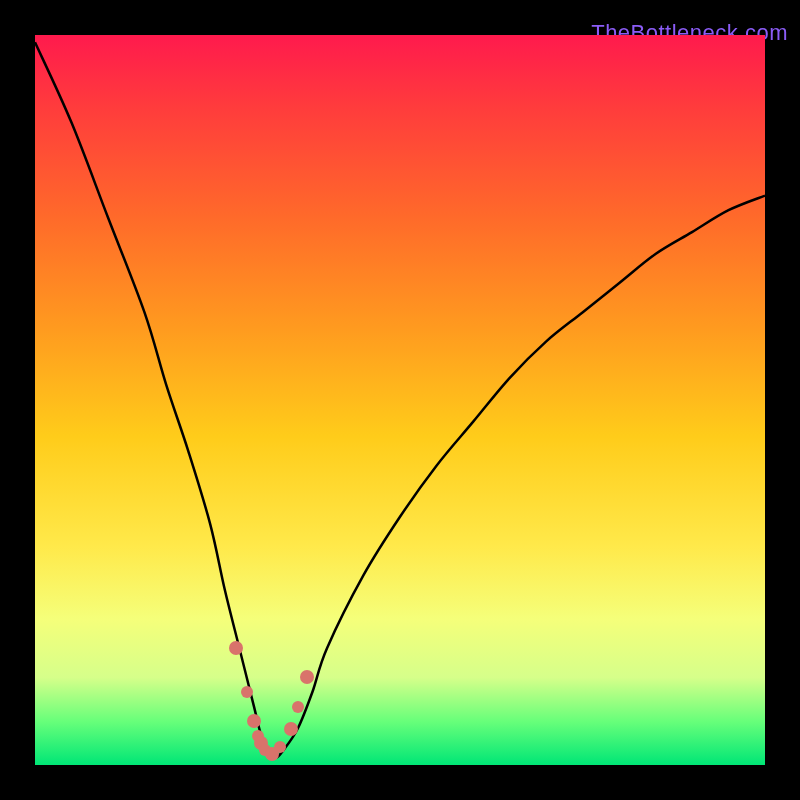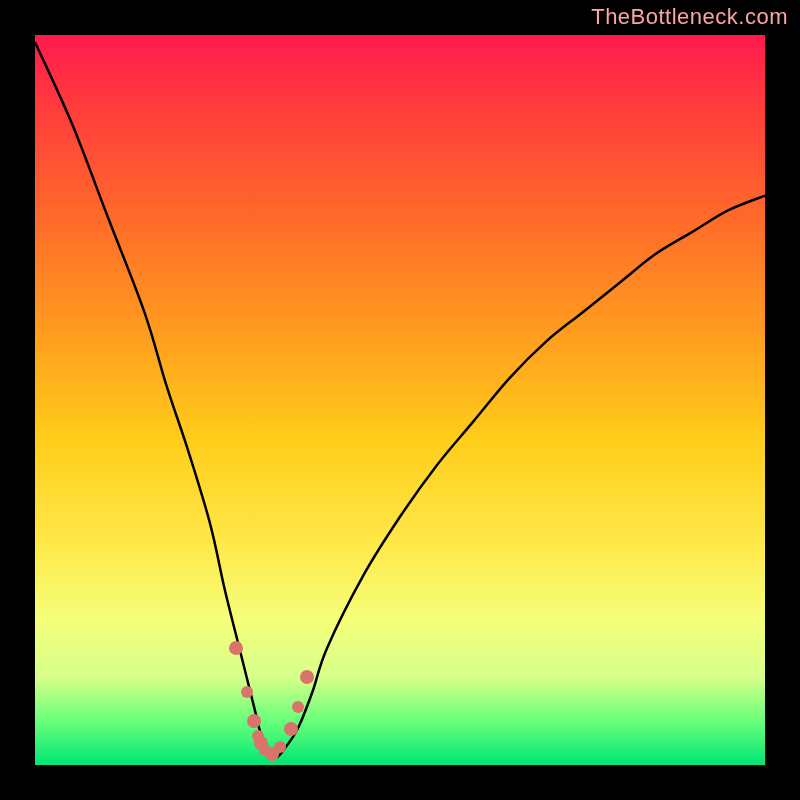--- a/index.html
+++ b/index.html
@@ -26,23 +26,23 @@
       #ffcc1a 55%,
       #ffe94a 70%,
       #f5ff7a 80%,
       #d6ff8a 88%,
       #68ff7a 94%,
       #00e676 100%
     );
   }
   .watermark {
     position: absolute;
-    top: 4px;
+    top: 20px;
     right: 12px;
-    color: #fca5a5;
+    color: #8b5cf6;
     font-size: 22px;
     font-weight: 500;
     letter-spacing: 0.5px;
   }
   svg.curve {
     position: absolute;
     left: 0;
     top: 0;
     width: 730px;
     height: 730px;

